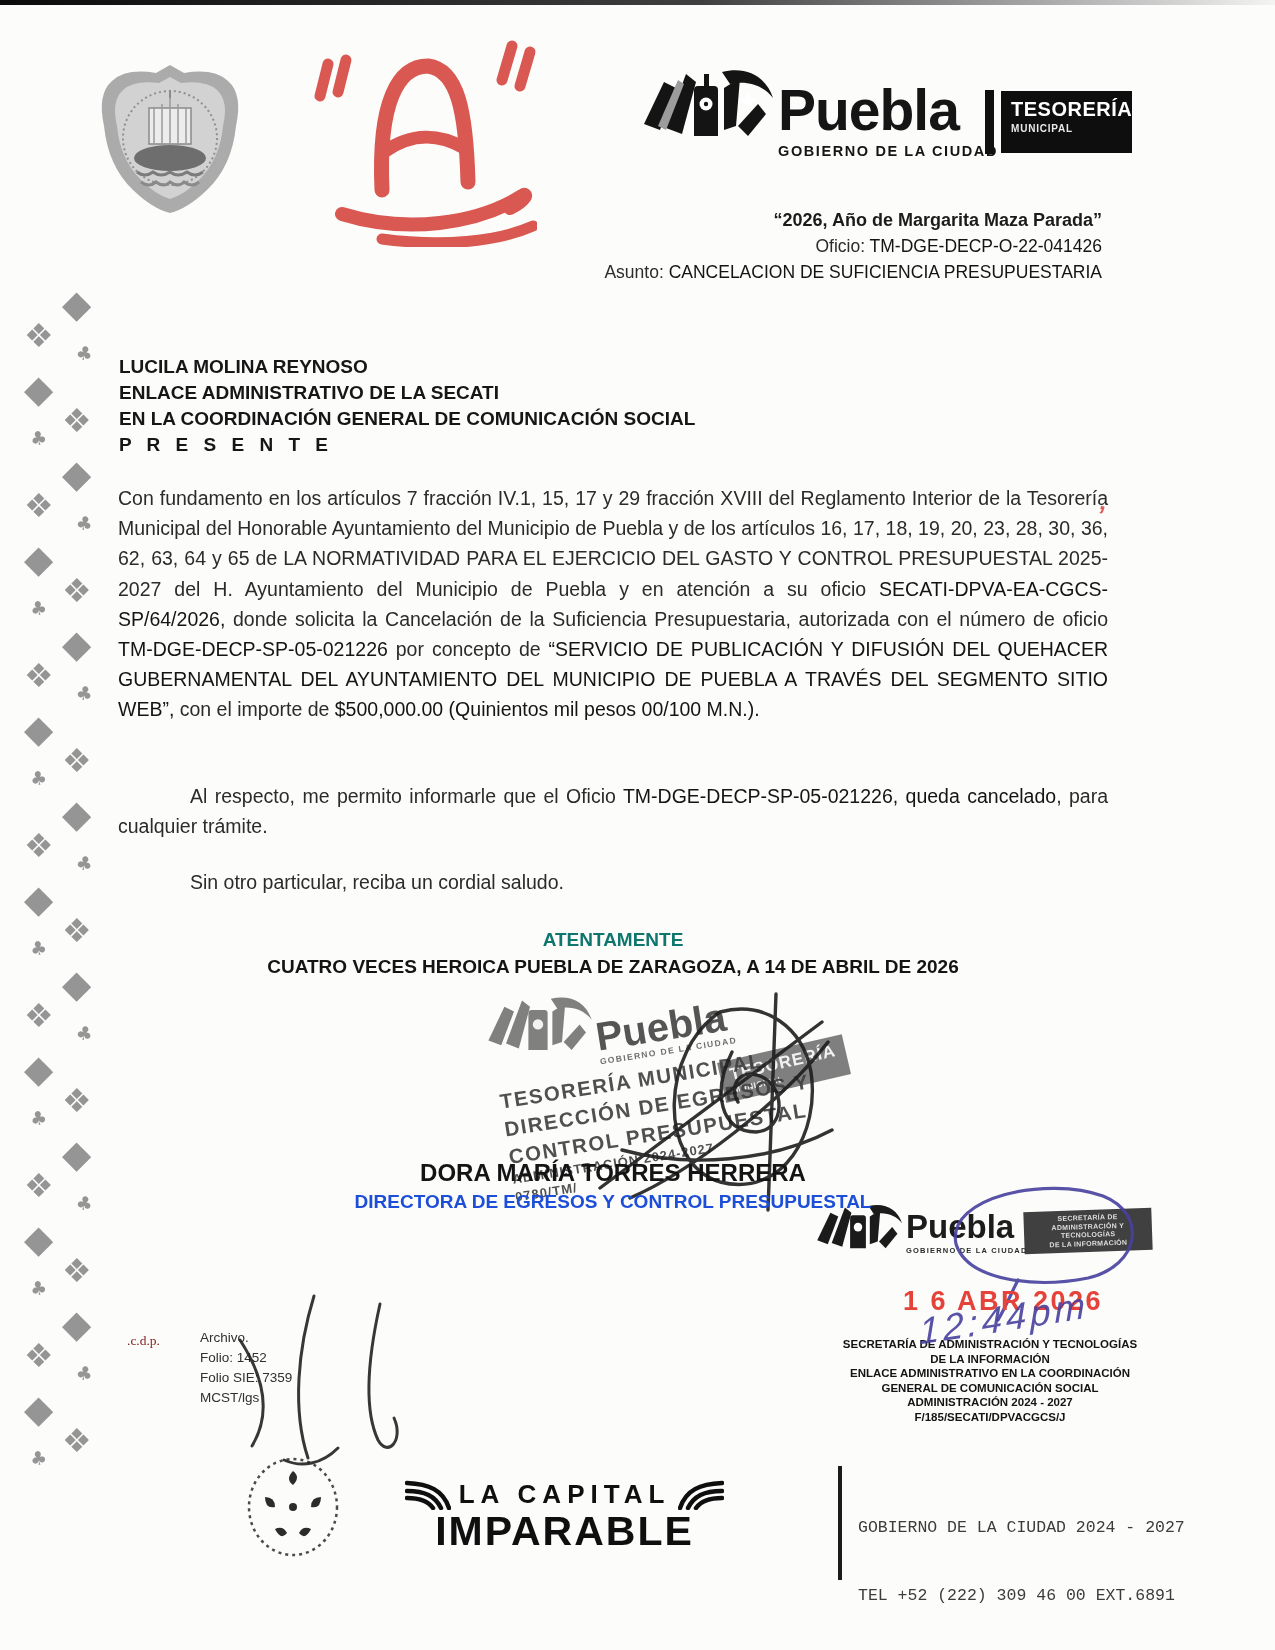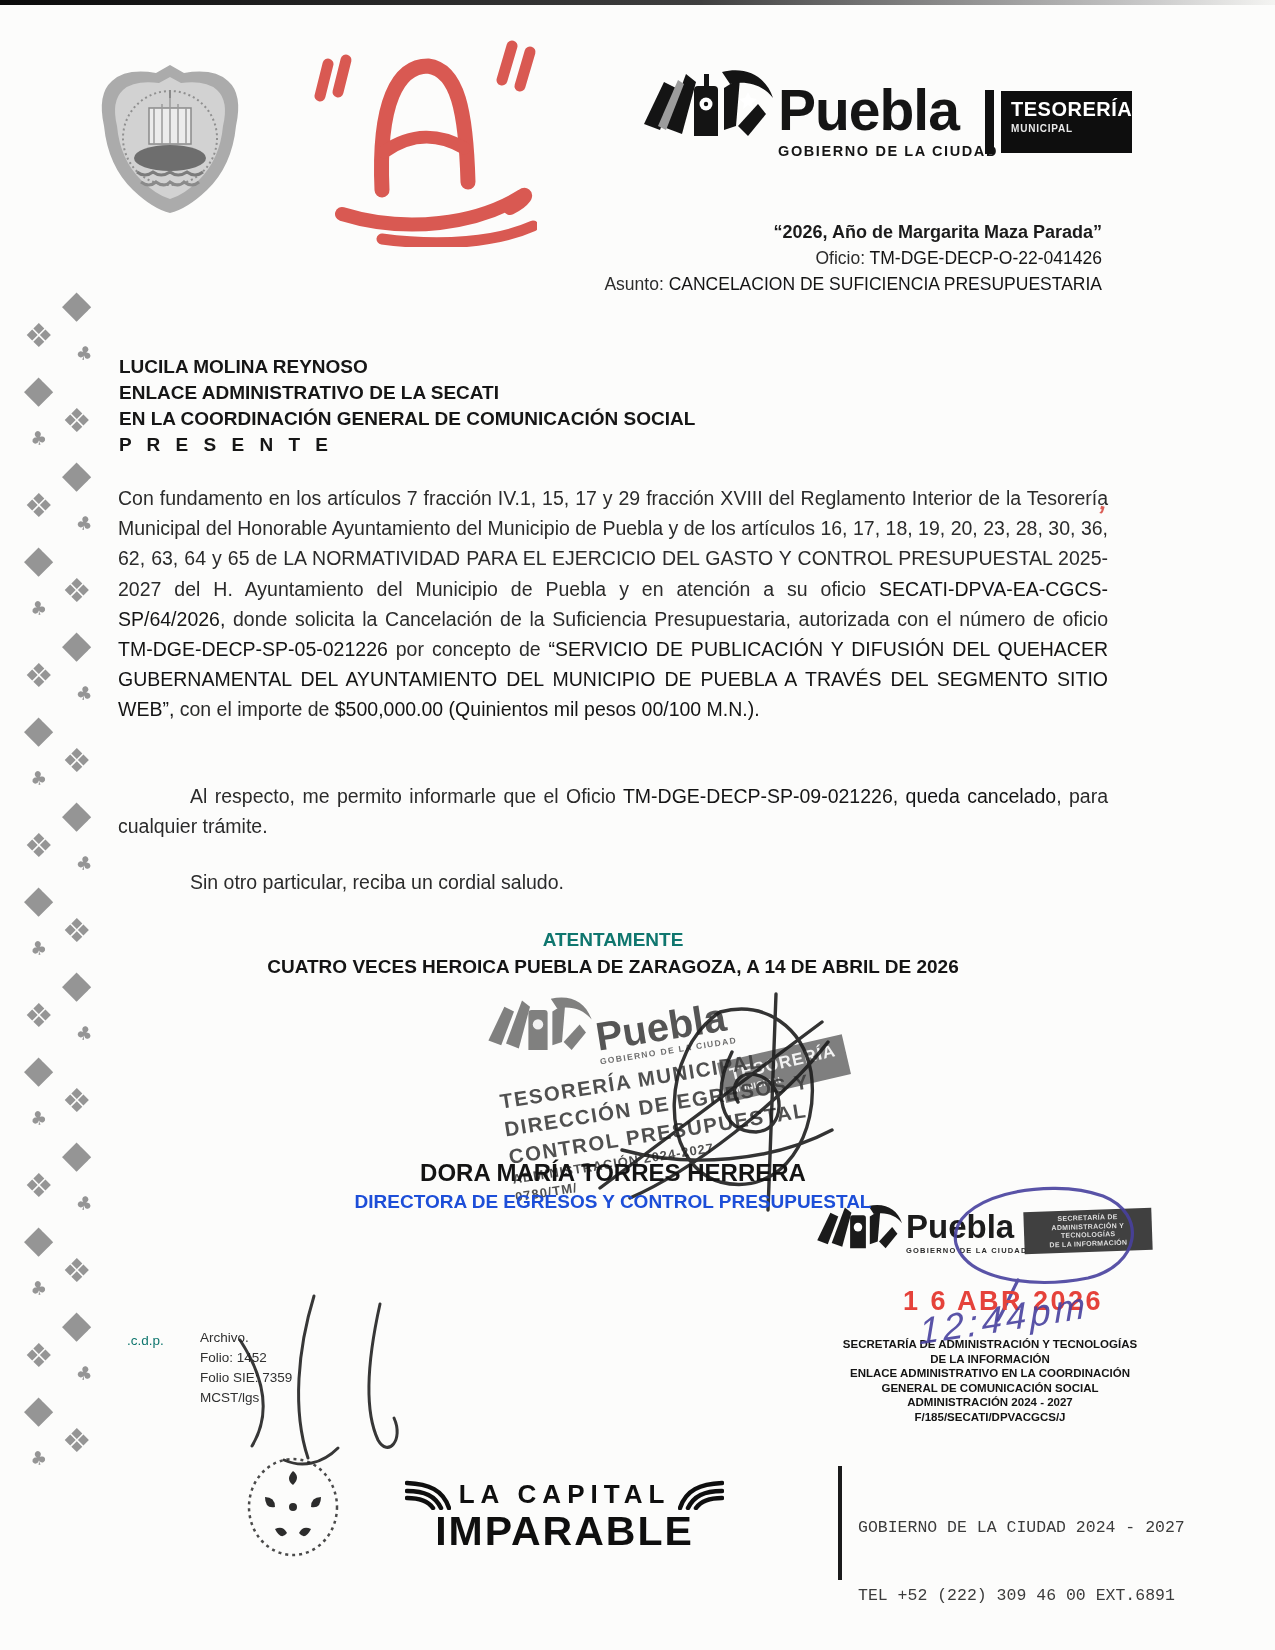--- a/index.html
+++ b/index.html
@@ -11,21 +11,21 @@
   .topline{position:absolute;top:0;left:0;width:100%;height:5px;
            background:linear-gradient(to right,#0b0b0b,#3f3f3f 55%,#c9c9c9 90%,#f4f4f2);}
   
   .brand-word{font-weight:bold;font-size:57px;letter-spacing:-1px;color:#151515;line-height:1;}
   .brand-sub{font-weight:bold;font-size:14.5px;letter-spacing:1.6px;color:#151515;margin-top:4px;}
   .dept-bar{position:absolute;left:985px;top:90px;width:9px;height:64px;background:#101010;}
   .dept-box{position:absolute;left:1001px;top:91px;width:131px;height:62px;background:#0e0e0e;color:#fff;
             padding:7px 0 0 10px;box-sizing:border-box;}
   .dept-box .l1{font-weight:bold;font-size:20px;letter-spacing:.5px;}
   .dept-box .l2{font-weight:bold;font-size:10px;letter-spacing:.8px;margin-top:2px;color:#e9e9e9;}
-  .hdr-lines{position:absolute;right:173px;top:222px;text-align:right;}
+  .hdr-lines{position:absolute;right:173px;top:210px;text-align:right;}
   .year-legend{font-weight:bold;font-size:18px;color:#1b1b1b;}
   .ref-line{font-size:17.5px;color:#2c2c2c;margin-top:5px;}
   .ref-line:first-of-type{margin-top:31px;}
   
   .recipient{position:absolute;left:119px;top:354px;font-size:19px;font-weight:bold;color:#161616;line-height:26px;}
   .recipient .presente{letter-spacing:5px;}
   
   .p1{position:absolute;left:118px;top:483px;width:990px;font-size:19.5px;line-height:30.2px;
       text-align:justify;color:#2b2b2b;}
   .p2{position:absolute;left:118px;top:781px;width:990px;font-size:19.5px;line-height:30.2px;
@@ -59,21 +59,21 @@
   .st2-box{position:absolute;left:212px;top:18px;width:120px;background:#313131;color:#dcdcdc;
            padding:4px 4px;transform:rotate(-2deg);text-align:center;opacity:.92;}
   .st2-box div{font-weight:bold;font-size:7px;line-height:8.5px;letter-spacing:.3px;}
   .date-red{position:absolute;left:903px;top:1286px;font-weight:bold;font-size:27px;letter-spacing:2.5px;
             color:#e5423a;z-index:5;}
   .time-blue{position:absolute;left:918px;top:1298px;font-size:37px;color:#48419f;z-index:6;
              font-style:italic;transform:rotate(-9deg) skewX(-8deg);opacity:.9;letter-spacing:4px;}
   .rcv-block{position:absolute;left:828px;top:1337px;width:324px;text-align:center;z-index:5;
              font-weight:bold;font-size:11.5px;line-height:14.6px;color:#141414;}
   
-  .cdp-label{position:absolute;left:127px;top:1333px;font-size:13.5px;color:#0f766e;}
+  .cdp-label{position:absolute;left:127px;top:1333px;font-size:13.5px;color:#7f1d1d;font-family:Liberation Serif, serif;}
   .cdp-lines{position:absolute;left:200px;top:1328px;font-size:13.5px;line-height:20px;color:#303030;}
   
   .seal{position:absolute;left:243px;top:1455px;}
   .capital{position:absolute;left:352px;top:1479px;width:425px;text-align:center;color:#0f0f0f;}
   .capital .row1{display:flex;align-items:center;justify-content:center;gap:8px;}
   .capital .lc{font-weight:bold;font-size:26px;letter-spacing:6px;}
   .capital .imp{font-weight:bold;font-size:41px;letter-spacing:2px;margin-top:-2px;}
   .foot-bar{position:absolute;left:838px;top:1466px;width:3.5px;height:114px;background:#1b1b1b;}
   .foot-addr{position:absolute;left:858px;top:1472px;font-family:"Liberation Mono",monospace;
              font-size:16.5px;line-height:22.5px;color:#3c3c3c;white-space:pre;}
@@ -154,21 +154,21 @@
   <div class="recipient">
     <div>LUCILA MOLINA REYNOSO</div>
     <div>ENLACE ADMINISTRATIVO DE LA SECATI</div>
     <div>EN LA COORDINACIÓN GENERAL DE COMUNICACIÓN SOCIAL</div>
     <div class="presente">P R E S E N T E</div>
   </div>
 
   <div class="p1"><span>Con fundamento en los artículos 7 fracción IV.1, 15, 17 y 29 fracción XVIII del Reglamento Interior de la Tesorería Municipal del Honorable Ayuntamiento del Municipio de Puebla y de los artículos 16, 17, 18, 19, 20, 23, 28, 30, 36, 62, 63, 64 y 65 de LA NORMATIVIDAD PARA EL EJERCICIO DEL GASTO Y CONTROL PRESUPUESTAL 2025-2027 del H. Ayuntamiento del Municipio de Puebla y en atención a su oficio </span><span class="b">SECATI-DPVA-EA-CGCS-SP/64/2026,</span><span> donde solicita la Cancelación de la Suficiencia Presupuestaria, autorizada con el número de oficio </span><span class="b">TM-DGE-DECP-SP-05-021226</span><span> por concepto de </span><span class="b">“SERVICIO DE PUBLICACIÓN Y DIFUSIÓN DEL QUEHACER GUBERNAMENTAL DEL AYUNTAMIENTO DEL MUNICIPIO DE PUEBLA A TRAVÉS DEL SEGMENTO SITIO WEB”,</span><span> con el importe de </span><span class="b">$500,000.00 (Quinientos mil pesos 00/100 M.N.).</span></div>
   <div class="red-tick">’</div>
 
-  <div class="p2"><span>Al respecto, me permito informarle que el Oficio </span><span class="b">TM-DGE-DECP-SP-09-021226, queda cancelado</span><span>, para cualquier trámite.</span></div>
+  <div class="p2"><span>Al respecto, me permito informarle que el Oficio </span><span class="b">TM-DGE-DECP-SP-05-021226, queda cancelado</span><span>, para cualquier trámite.</span></div>
 
   <div class="p3">Sin otro particular, reciba un cordial saludo.</div>
 
   <div class="closing">
     <div class="sal">ATENTAMENTE</div>
     <div class="pd">CUATRO VECES HEROICA PUEBLA DE ZARAGOZA, A 14 DE ABRIL DE 2026</div>
   </div>
 
   <div class="stamp1">
     <svg class="abs" style="left:62px;top:14px;opacity:.7;" width="112" height="80" viewBox="0 0 140 100">

